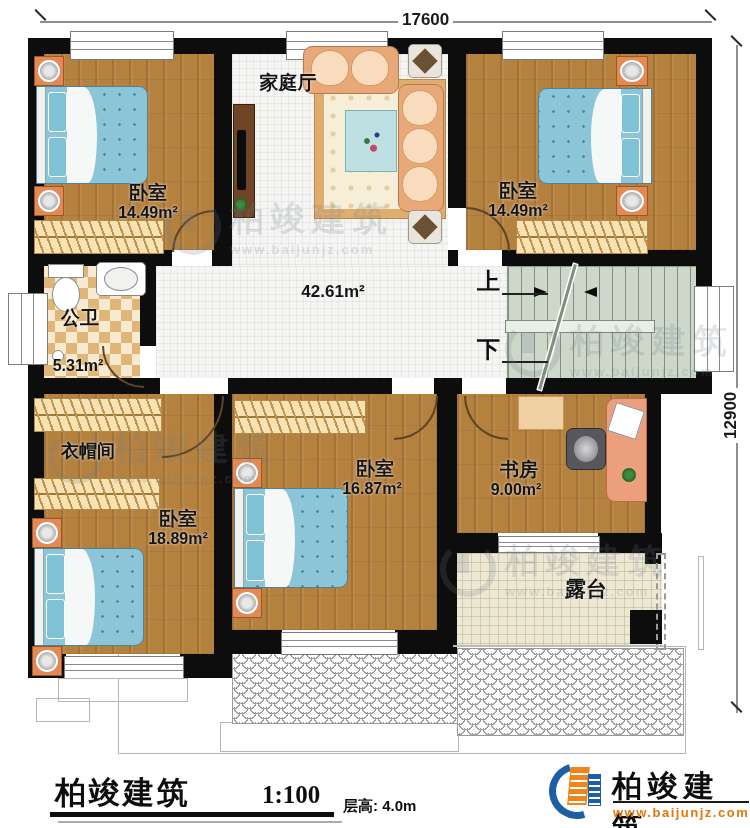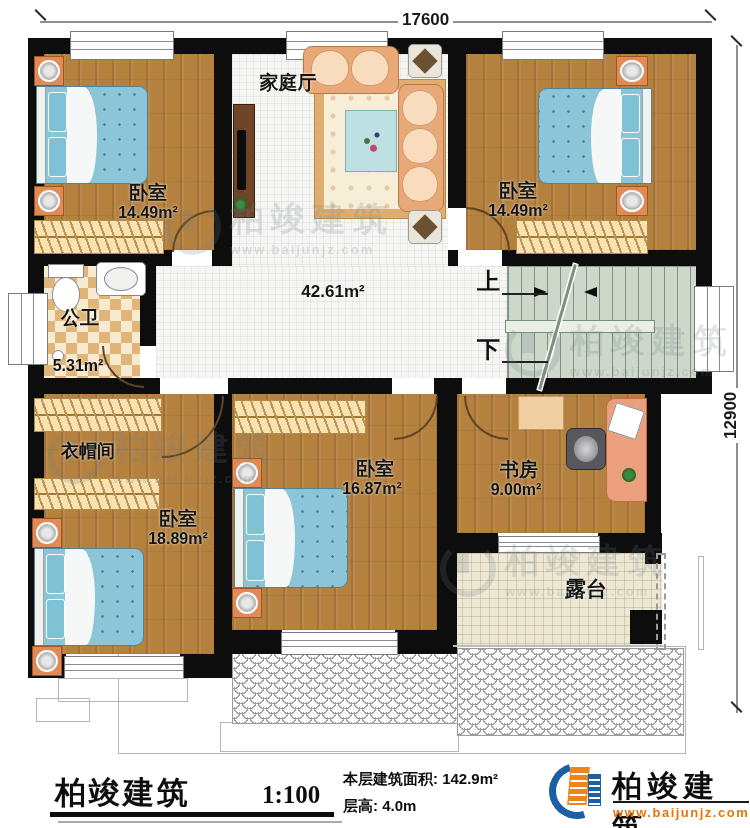--- a/index.html
+++ b/index.html
@@ -309,21 +309,20 @@
   <div class="rlabel rname" style="left:375px;top:459px;">卧室</div>
   <div class="rlabel rarea" style="left:372px;top:481px;">16.87m²</div>
   <div class="rlabel rname" style="left:519px;top:460px;">书房</div>
   <div class="rlabel rarea" style="left:516px;top:482px;">9.00m²</div>
   <div class="rlabel big" style="left:562px;top:578px;">露台</div>
 
   <div class="tb-title" style="left:55px;top:772px;">柏竣建筑</div>
   <div class="tb-scale" style="left:262px;top:781px;font-family:Liberation Serif, serif;">1:100</div>
   <div class="ul1" style="left:50px;top:812px;width:284px;height:5px;"></div>
   <div class="ul2" style="left:58px;top:821px;width:284px;height:2px;"></div>
-  <div class="tb-line" style="left:343px;top:770px;">本层建筑面积: 142.9m²</div>
   <div class="tb-line" style="left:343px;top:797px;">层高: 4.0m</div>
 
   <div class="logo-ic" style="left:548px;top:762px;">
     <div class="logo-arc"></div>
     <div class="logo-b1"></div>
     <div class="logo-b2"></div>
   </div>
   <div class="logo-brand" style="left:612px;top:766px;">柏竣建筑</div>
   <div class="logo-url" style="left:613px;top:801px;">www.baijunjz.com</div>
 

